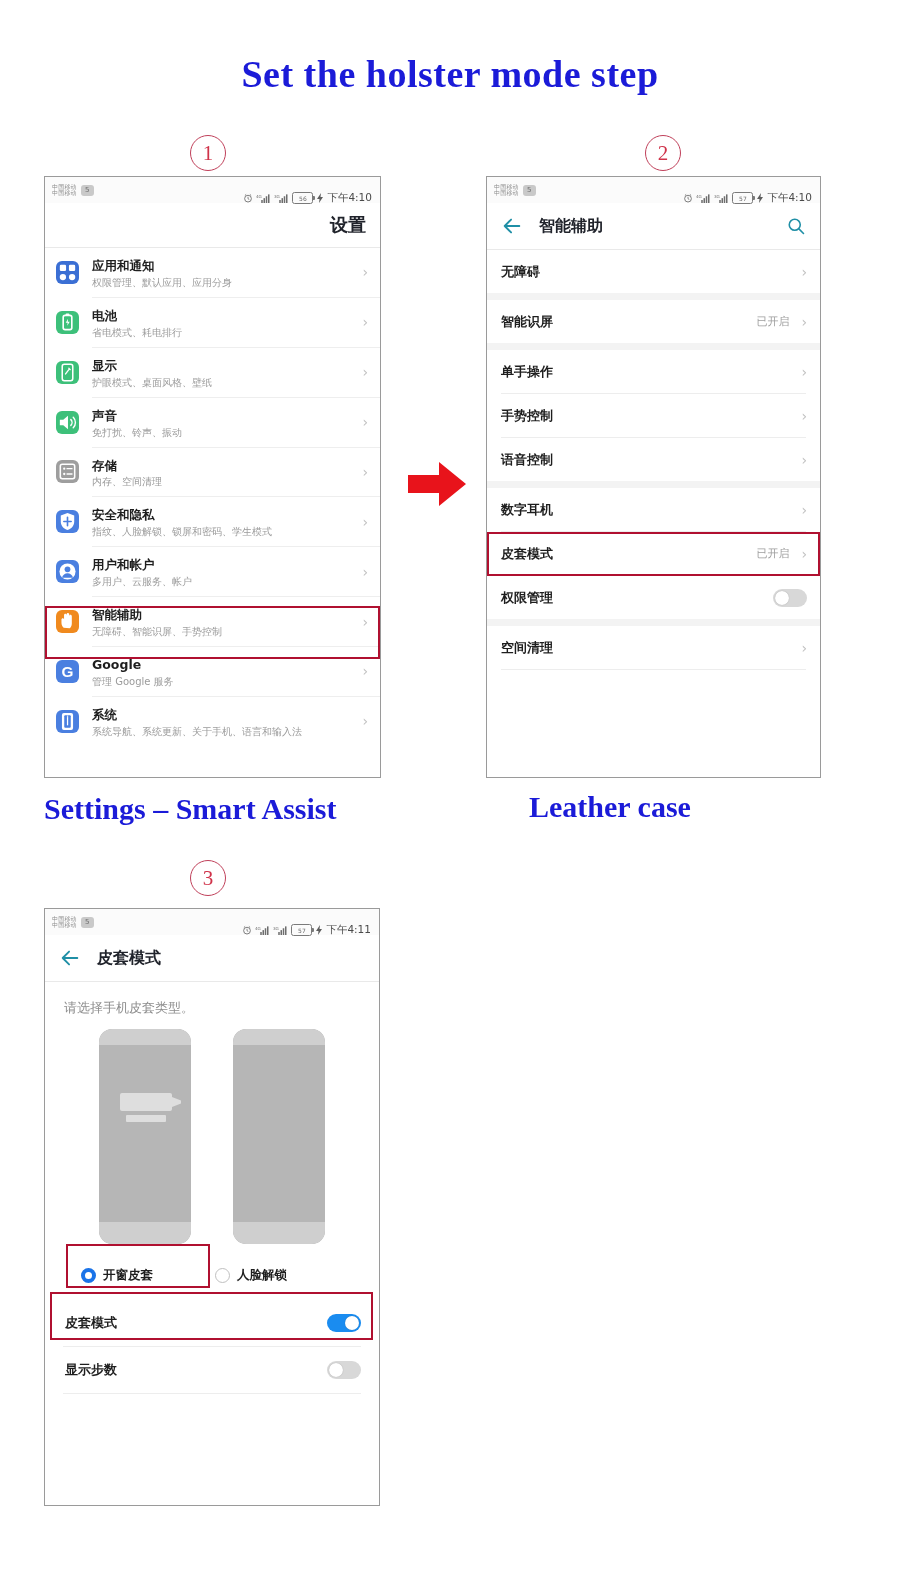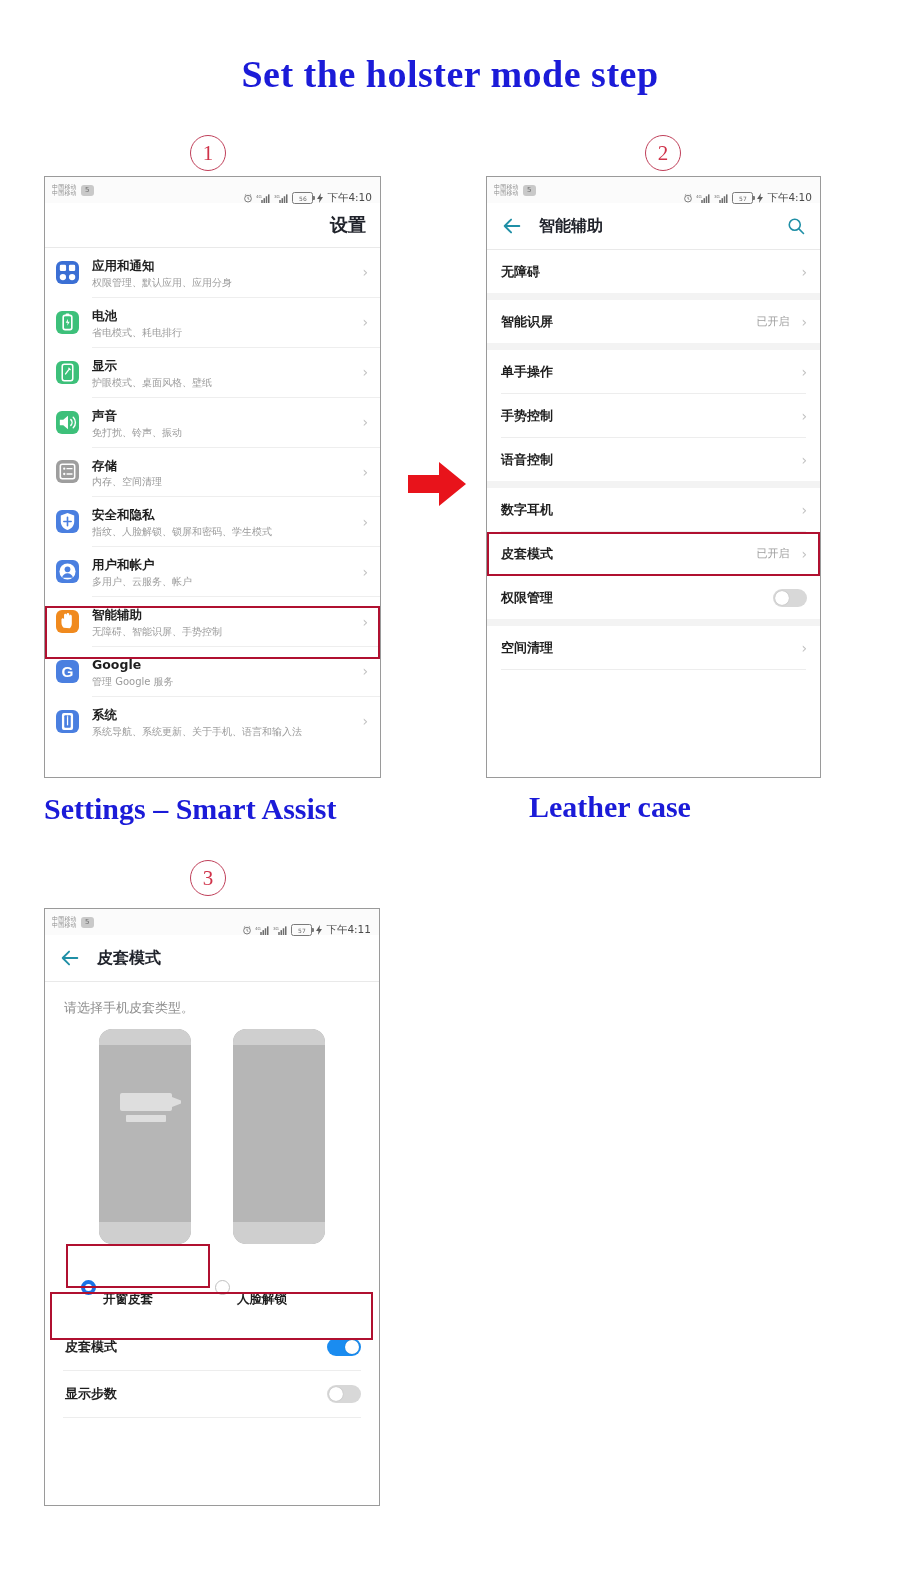--- a/index.html
+++ b/index.html
@@ -151,21 +151,21 @@
   .ph-mock .topbar{position:absolute;top:0;left:0;right:0;height:16px;background:#cfcfcf;border-radius:13px 13px 0 0;}
   .ph-mock .botbar{position:absolute;bottom:0;left:0;right:0;height:22px;background:#cfcfcf;border-radius:0 0 13px 13px;}
   .win-big{position:absolute;left:21px;top:64px;width:52px;height:18px;background:#dedede;border-radius:2px;}
   .win-tab{position:absolute;left:73px;top:68px;width:9px;height:10px;background:#dedede;clip-path:polygon(0 0,100% 35%,100% 65%,0 100%);}
   .win-sm{position:absolute;left:27px;top:86px;width:40px;height:7px;background:#dedede;border-radius:1px;}
   .radios{display:flex;margin-top:23px;padding-left:36px;gap:62px;align-items:center;}
   .radio-item{display:flex;align-items:center;gap:7px;}
   .rdot{width:15px;height:15px;border-radius:50%;box-sizing:border-box;flex:0 0 auto;position:relative;}
   .rdot.on{border:4px solid #1a73e8;background:#fff;}
   .rdot.off{border:1.6px solid #c0c0c0;background:#fff;}
-  .rlabel{font-size:12.5px;color:#1e1e1e;font-weight:bold;margin-top:24px;}
+  .rlabel{font-size:12.5px;color:#1e1e1e;font-weight:bold;}
   .p3row{display:flex;align-items:center;height:46px;padding:0 18px 0 20px;box-sizing:border-box;}
   .p3row .pt{font-size:13px;color:#1e1e1e;font-weight:bold;flex:1 1 auto;}
   .p3line{height:1px;background:#ededed;margin:0 18px;}
 </style>
 </head>
 <body>
 
 <div class="page">
 
   <div class="title">Set the holster mode step</div>

